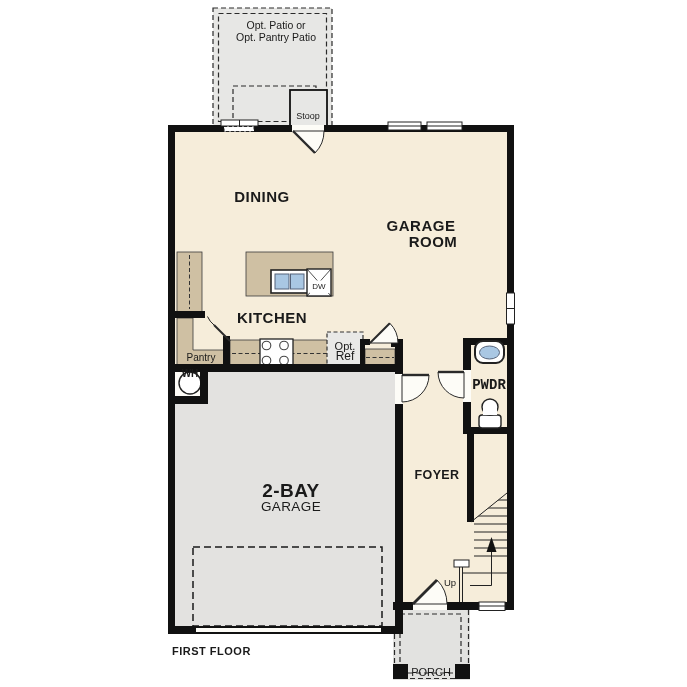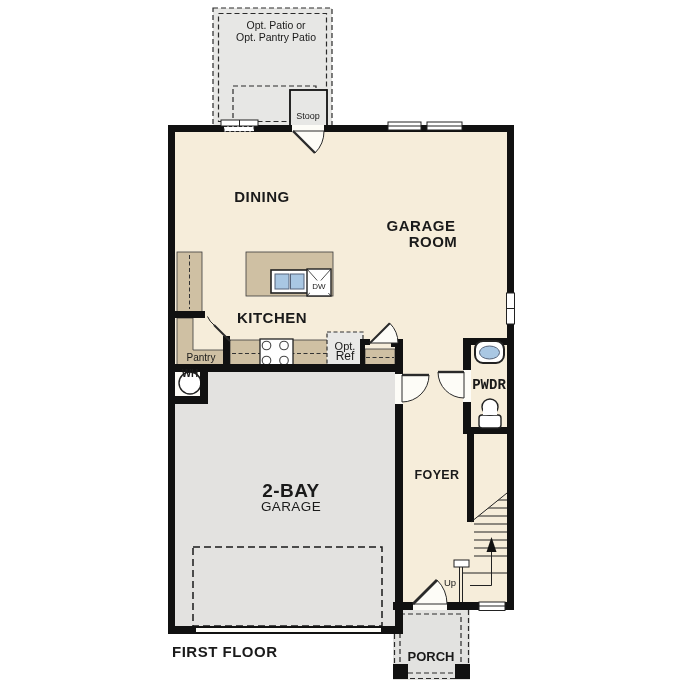--- a/index.html
+++ b/index.html
@@ -44,23 +44,23 @@
   #l-pantry{left:201px;top:358px;font-size:10px;}
   #l-optref1{left:345px;top:346px;font-size:11px;}
   #l-optref2{left:345px;top:356px;font-size:12px;}
   #l-dw{left:319px;top:287px;font-size:8px;text-align:center;}
   #l-wh{left:190px;top:374px;font-size:10px;font-weight:bold;}
   #l-pwdr{left:489px;top:385px;font-weight:bold;font-size:14px;font-family:Liberation Mono, monospace;}
   #l-foyer{left:437px;top:475px;font-weight:bold;font-size:12.5px;letter-spacing:.4px;}
   #l-gar1{left:291px;top:490px;font-weight:bold;font-size:19px;letter-spacing:.4px;}
   #l-gar2{left:291px;top:507px;font-weight:normal;font-size:13.5px;letter-spacing:.4px;}
   #l-up{left:450px;top:583px;font-size:9.5px;text-align:right;}
-  #l-porch{left:431px;top:656px;font-weight:bold;font-size:13px;}
+  #l-porch{left:431px;top:672px;font-weight:normal;font-size:11px;}
   #l-first{left:172px;top:651px;transform:translate(0,-50%);font-weight:bold;
-           font-size:15px;letter-spacing:.5px;}
+           font-size:11px;letter-spacing:.5px;}
 </style>
 </head>
 <body>
 
 <div class="plan">
 
 <svg width="687" height="687" viewBox="0 0 687 687">
 
   <g>
     <rect x="213" y="8" width="119" height="119" class="patio-fill"></rect>

